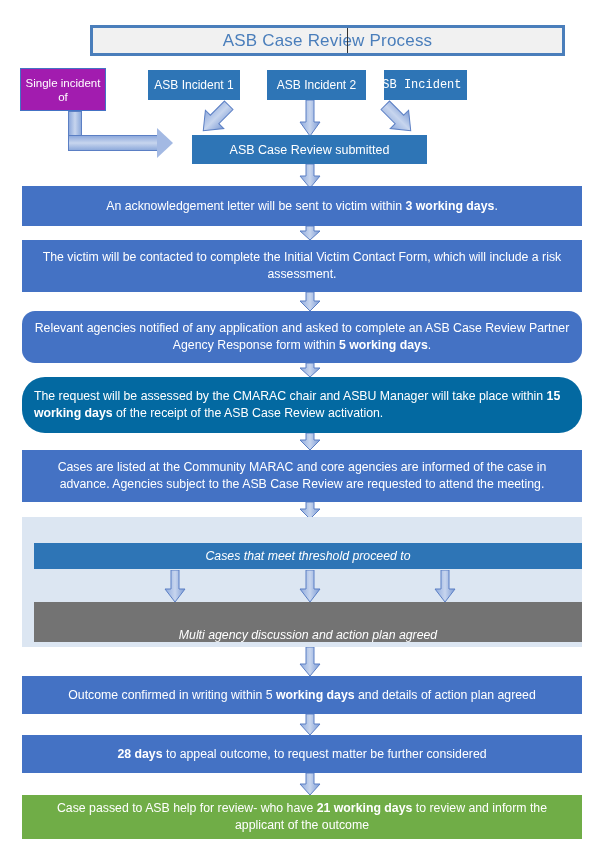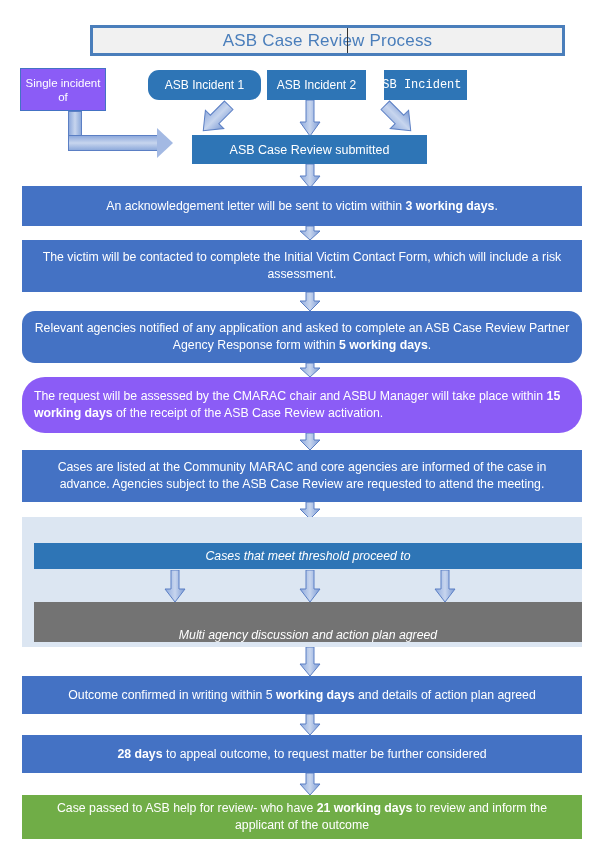--- a/index.html
+++ b/index.html
@@ -34,37 +34,37 @@
   }
   
   #title-caret {
     left: 347px; top: 28px; width: 1px; height: 25px;
     background: #333;
   }
 
   
   #gray-box {
     left: 20px; top: 68px; width: 86px; height: 43px;
-    background: #8b5cf6;
+    background: #a21caf;
     border: 1px solid #4472C4;
     color: #ffffff;
     font-size: 11.5px;
     line-height: 14px;
     display: flex; align-items: center; justify-content: center; text-align: center;
   }
 
   .incident-box {
     top: 70px; height: 30px;
     background: #2E75B6;
     color: #ffffff;
     font-size: 12px;
     display: flex; align-items: center; justify-content: center;
     white-space: nowrap;
   }
-  #incident-1 { left: 148px; width: 113px; border-radius: 11px; }
+  #incident-1 { left: 148px; width: 92px; }
   #incident-2 { left: 267px; width: 99px; }
   #incident-3 { left: 384px; width: 83px; font-family: Liberation Mono, monospace; }
 
   #submitted-box {
     left: 192px; top: 135px; width: 235px; height: 29px;
     background: #2E75B6;
     color: #ffffff;
     font-size: 12.5px;
     display: flex; align-items: center; justify-content: center;
   }
@@ -73,21 +73,21 @@
   .proc {
     left: 22px; width: 560px;
     color: #ffffff;
     font-size: 12.3px;
     line-height: 17px;
     display: flex; align-items: center; justify-content: center;
     text-align: center;
     padding: 4px 10px;
   }
   .proc.blue  { background: #4472C4; }
-  .proc.navy  { background: #8b5cf6; text-align: left; justify-content: flex-start; border-radius: 23px; }
+  .proc.navy  { background: #0369a1; text-align: left; justify-content: flex-start; border-radius: 23px; }
   .proc.green { background: #70AD47; }
 
   #proc-ack      { top: 186px; height: 40px; }
   #proc-victim   { top: 240px; height: 52px; }
   #proc-agencies { top: 311px; height: 52px; border-radius: 13px; }
   #proc-cmarac   { top: 377px; height: 56px; padding-left: 12px; }
   #proc-marac    { top: 450px; height: 52px; }
   #proc-outcome  { top: 676px; height: 38px; }
   #proc-appeal   { top: 735px; height: 38px; }
   #proc-final    { top: 795px; height: 44px; }

